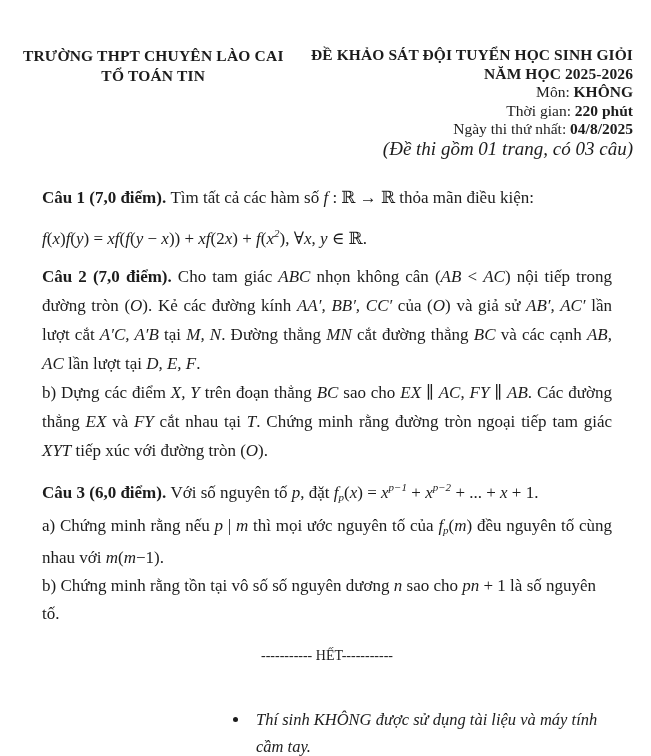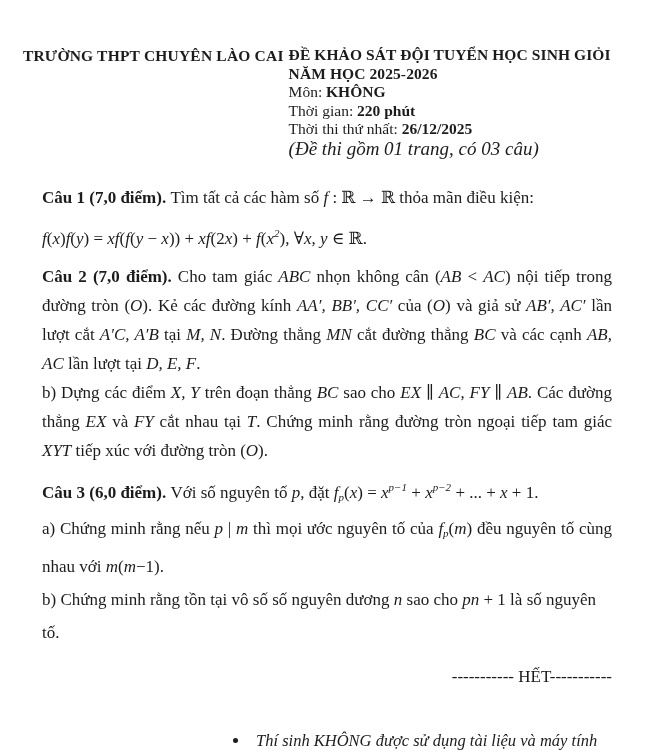--- a/index.html
+++ b/index.html
@@ -25,21 +25,21 @@
   .header-left {
     flex: 0 0 44%;
     text-align: center;
     font-weight: bold;
     font-size: 15.5px;
     line-height: 20px;
     letter-spacing: 0.2px;
   }
   .header-right {
     flex: 0 0 56%;
-    text-align: left;
+    text-align: right;
     font-size: 15.5px;
     line-height: 18.5px;
   }
   .header-right .title-line { font-weight: bold; letter-spacing: 0.1px; }
   .header-right .info-line b { font-weight: bold; }
   .header-right .note-line {
     font-style: italic;
     font-size: 19px;
     padding-top: 1px;
   }
@@ -52,59 +52,60 @@
   .para {
     margin: 0;
     text-align: justify;
   }
   .para.no-justify { text-align: left; }
   .formula {
     text-align: left;
     margin: 5px 0 7px 0;
     line-height: 32px;
   }
-  .cau3 { line-height: 33px; }
+  .cau3 { line-height: 28px; }
   .cau3-head { margin-top: 8px; line-height: 29px; }
   
   .r-n { font-style: normal; }
   .r-b { font-weight: bold; }
   .r-m { font-style: italic; }
   .r-sup { font-style: italic; font-size: 11px; vertical-align: 7px; }
   .r-sub { font-style: italic; font-size: 11px; vertical-align: -3px; }
   
   .het-line {
-    text-align: right;
-    font-size: 17px;
+    text-align: center;
+    font-size: 14px;
     margin-top: 13px;
   }
   .notes {
     list-style: disc;
     margin: 36px 0 0 190px;
     padding: 0 0 0 18px;
     font-style: italic;
     font-size: 16.5px;
     line-height: 27px;
   }
   .notes li { padding-left: 6px; }
 </style>
 </head>
 <body>
 
 <div class="page">
 
   <div class="header">
     <div class="header-left">
       <div>TRƯỜNG THPT CHUYÊN LÀO CAI</div>
+      <div>TỔ TOÁN TIN</div>
     </div>
     <div class="header-right">
       <div class="title-line">ĐỀ KHẢO SÁT ĐỘI TUYỂN HỌC SINH GIỎI</div>
       <div class="title-line">NĂM HỌC 2025-2026</div>
       <div class="info-line"><span>Môn: </span><b>KHÔNG</b></div>
       <div class="info-line"><span>Thời gian: </span><b>220 phút</b></div>
-      <div class="info-line"><span>Thời thi thứ nhất: </span><b>26/12/2025</b></div>
+      <div class="info-line"><span>Ngày thi thứ nhất: </span><b>04/8/2025</b></div>
       <div class="note-line">(Đề thi gồm 01 trang, có 03 câu)</div>
     </div>
   </div>
 
   <div class="doc-body">
     <p class="para"><span class="r-b">Câu 1 (7,0 điểm). </span><span class="r-n">Tìm tất cả các hàm số </span><span class="r-m">f</span><span class="r-n"> : ℝ → ℝ thỏa mãn điều kiện:</span></p>
     <p class="para formula"><span class="r-m">f</span><span class="r-n">(</span><span class="r-m">x</span><span class="r-n">)</span><span class="r-m">f</span><span class="r-n">(</span><span class="r-m">y</span><span class="r-n">) = </span><span class="r-m">xf</span><span class="r-n">(</span><span class="r-m">f</span><span class="r-n">(</span><span class="r-m">y</span><span class="r-n"> − </span><span class="r-m">x</span><span class="r-n">)) + </span><span class="r-m">xf</span><span class="r-n">(2</span><span class="r-m">x</span><span class="r-n">) + </span><span class="r-m">f</span><span class="r-n">(</span><span class="r-m">x</span><span class="r-sup">2</span><span class="r-n">), ∀</span><span class="r-m">x</span><span class="r-n">, </span><span class="r-m">y</span><span class="r-n"> ∈ ℝ.</span></p>
 
     <p class="para"><span class="r-b">Câu 2 (7,0 điểm). </span><span class="r-n">Cho tam giác </span><span class="r-m">ABC</span><span class="r-n"> nhọn không cân (</span><span class="r-m">AB</span><span class="r-n"> &lt; </span><span class="r-m">AC</span><span class="r-n">) nội tiếp trong đường tròn (</span><span class="r-m">O</span><span class="r-n">). Kẻ các đường kính </span><span class="r-m">AA′, BB′, CC′</span><span class="r-n"> của (</span><span class="r-m">O</span><span class="r-n">) và giả sử </span><span class="r-m">AB′, AC′</span><span class="r-n"> lần lượt cắt </span><span class="r-m">A′C, A′B</span><span class="r-n"> tại </span><span class="r-m">M, N</span><span class="r-n">. Đường thẳng </span><span class="r-m">MN</span><span class="r-n"> cắt đường thẳng </span><span class="r-m">BC</span><span class="r-n"> và các cạnh </span><span class="r-m">AB, AC</span><span class="r-n"> lần lượt tại </span><span class="r-m">D, E, F</span><span class="r-n">.</span></p>
     <p class="para"><span class="r-n">b) Dựng các điểm </span><span class="r-m">X, Y</span><span class="r-n"> trên đoạn thẳng </span><span class="r-m">BC</span><span class="r-n"> sao cho </span><span class="r-m">EX</span><span class="r-n"> ∥ </span><span class="r-m">AC</span><span class="r-n">, </span><span class="r-m">FY</span><span class="r-n"> ∥ </span><span class="r-m">AB</span><span class="r-n">.  Các đường thẳng </span><span class="r-m">EX</span><span class="r-n"> và </span><span class="r-m">FY</span><span class="r-n"> cắt nhau tại </span><span class="r-m">T</span><span class="r-n">. Chứng minh rằng đường tròn ngoại tiếp tam giác </span><span class="r-m">XYT</span><span class="r-n"> tiếp xúc với đường tròn (</span><span class="r-m">O</span><span class="r-n">).</span></p>

